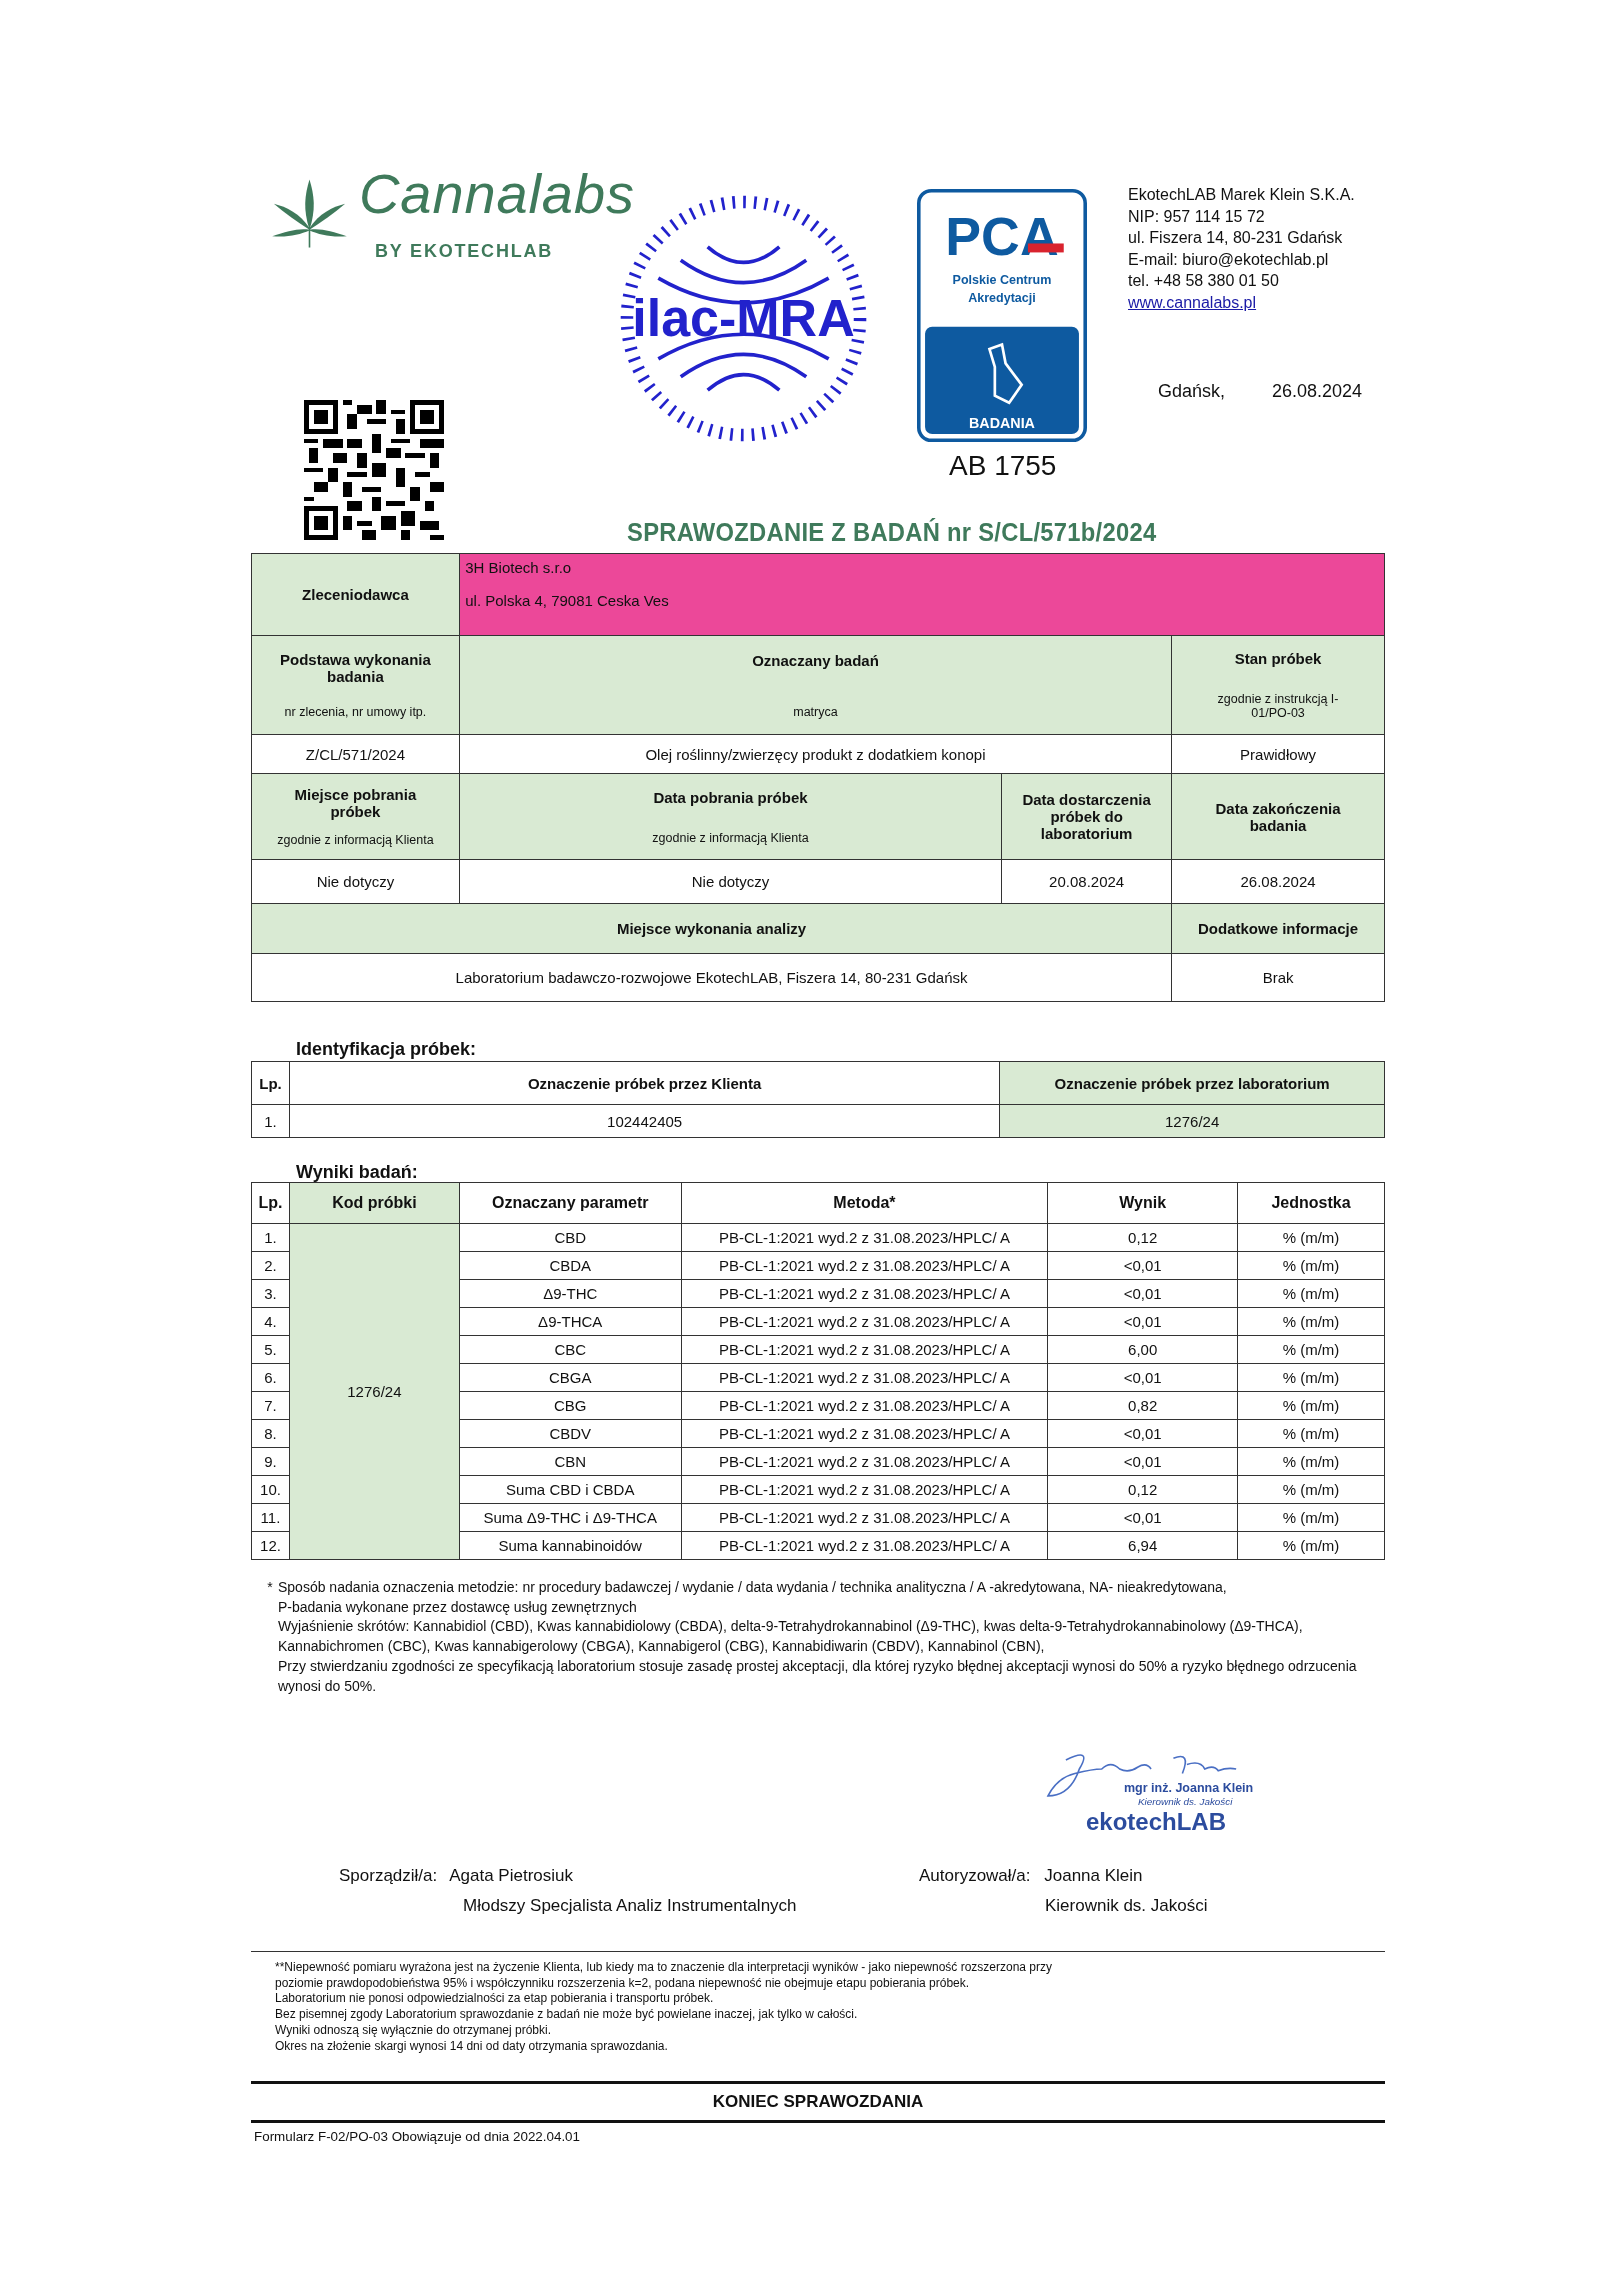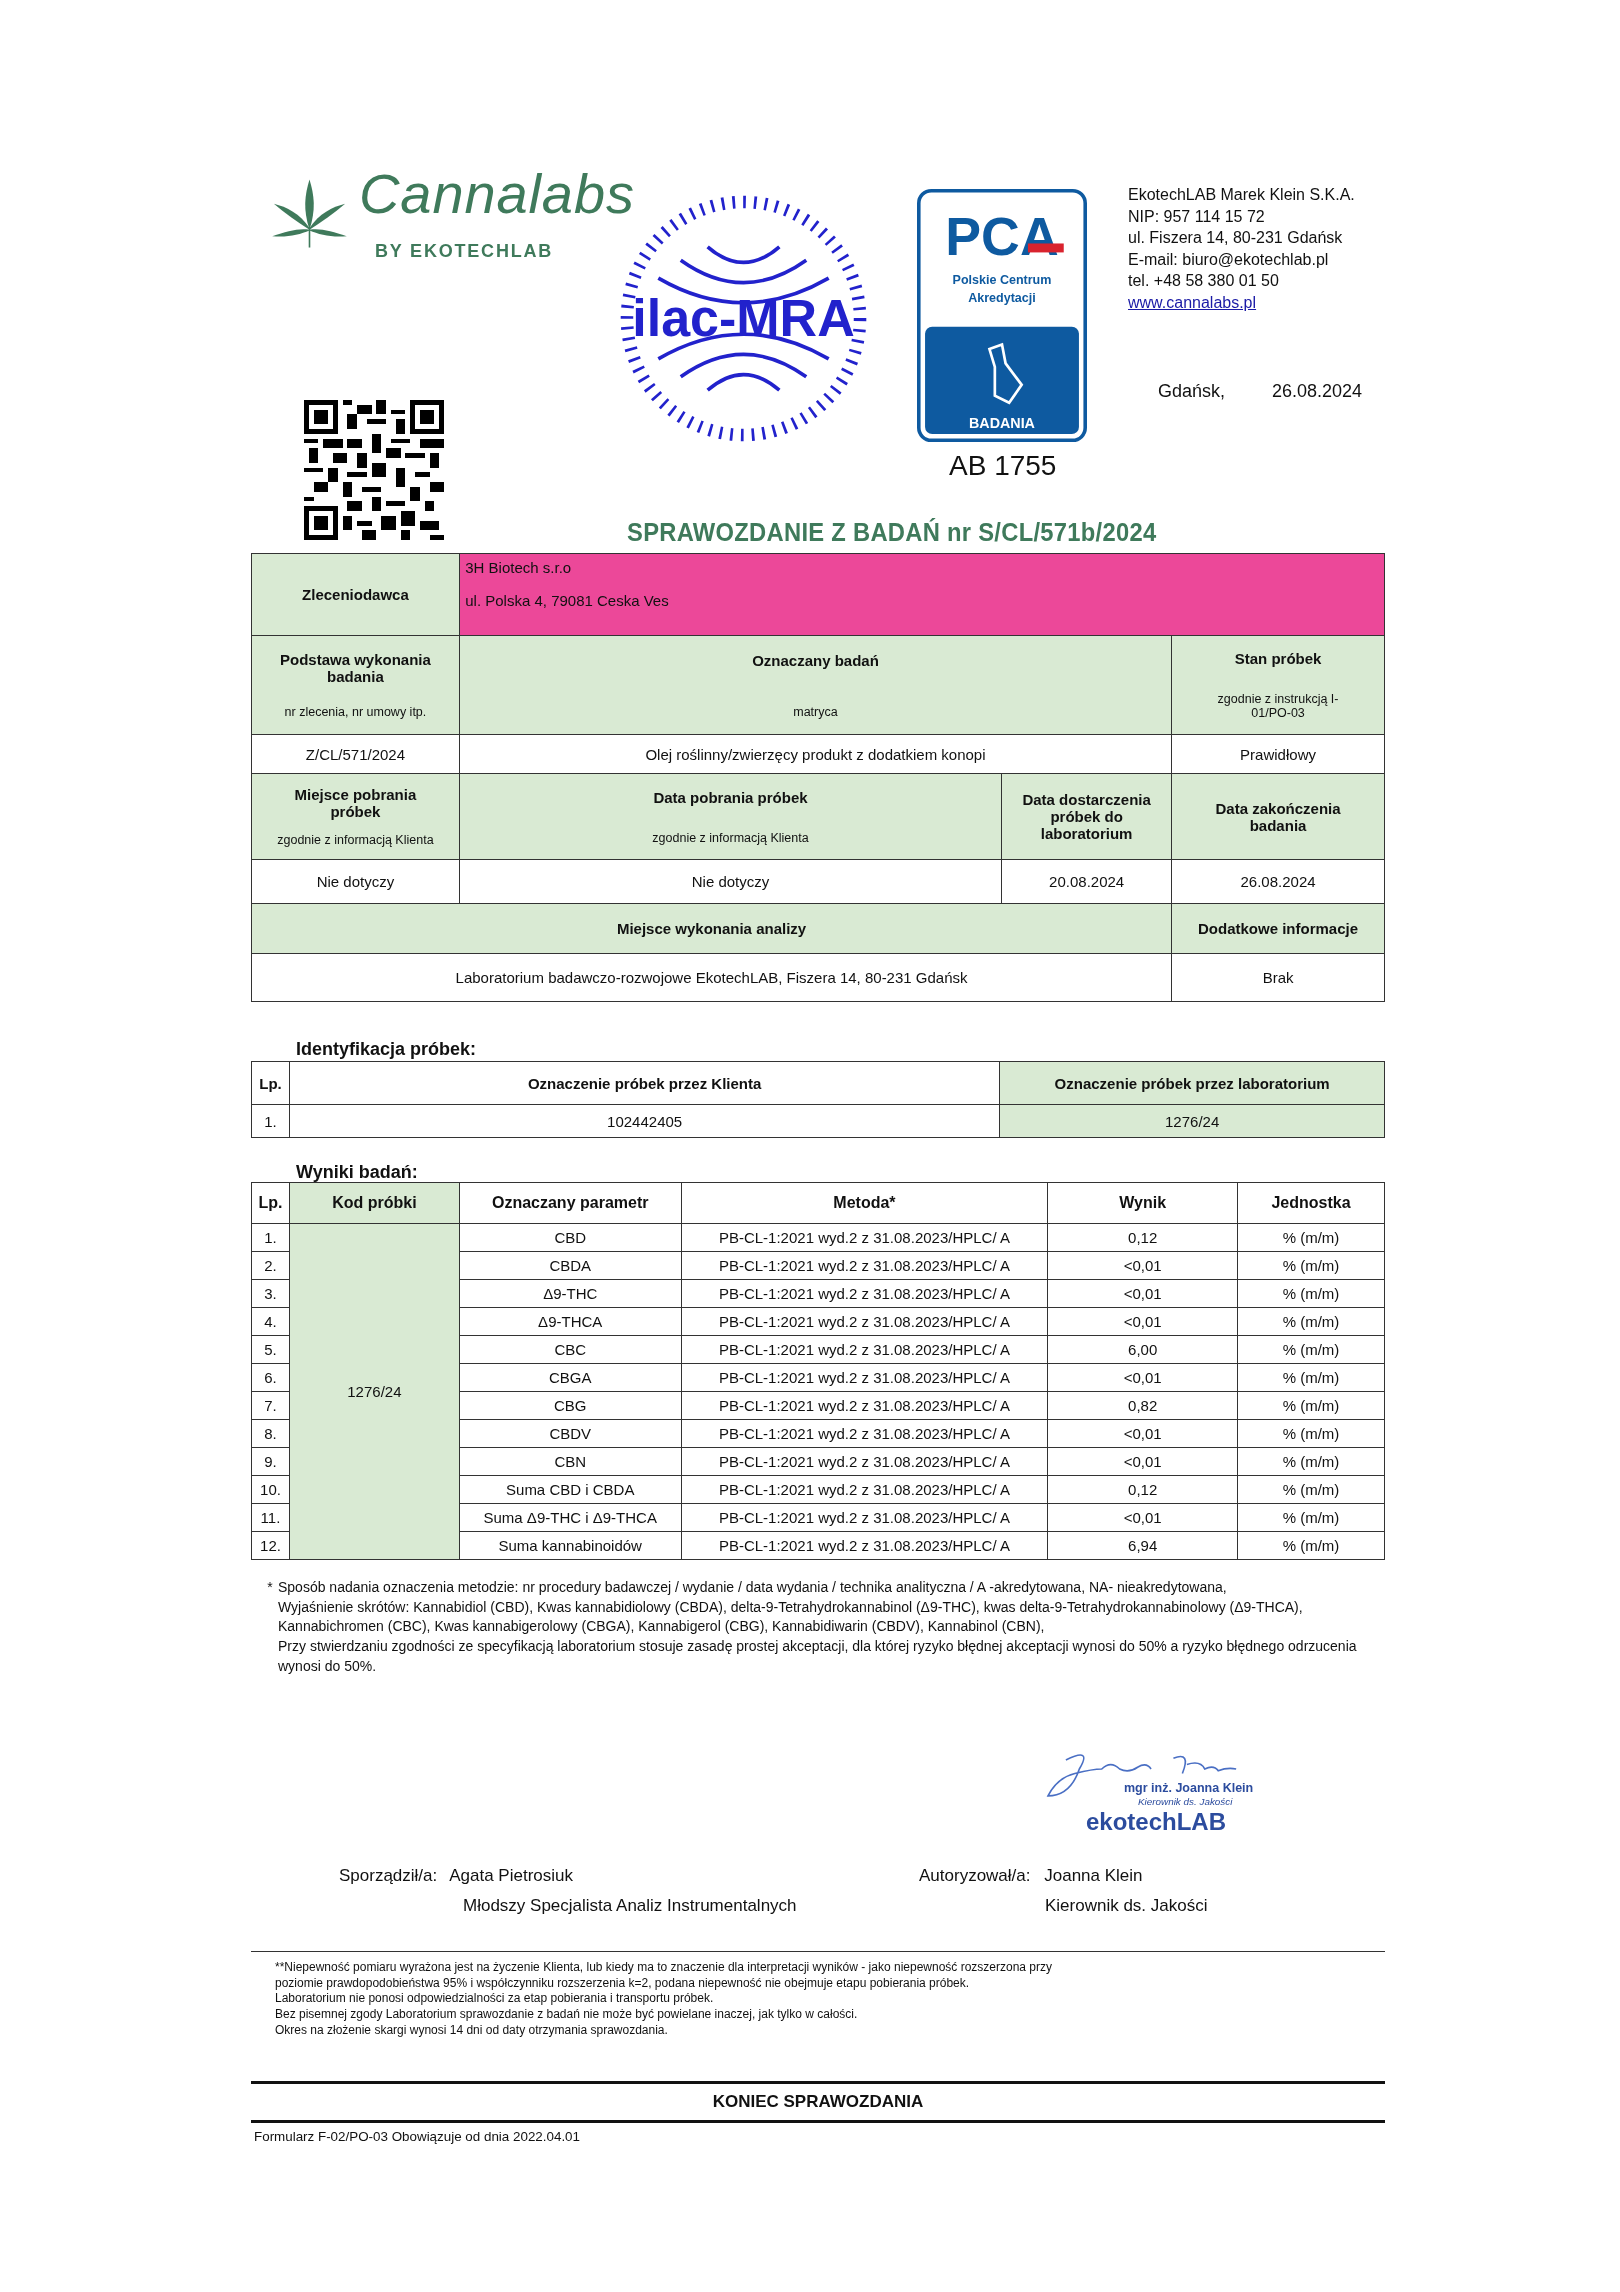--- a/index.html
+++ b/index.html
@@ -352,20 +352,21 @@
         <td>PB-CL-1:2021 wyd.2 z 31.08.2023/HPLC/  A</td>
         <td>6,94</td>
         <td>% (m/m)</td>
       </tr>
 </tbody>
   </table>
 
 <div class="abs notes">
   <span class="star">*</span>
   <div>Sposób nadania oznaczenia metodzie: nr procedury badawczej / wydanie / data wydania / technika analityczna / A -akredytowana, NA- nieakredytowana,</div>
+  <div>P-badania wykonane przez dostawcę usług zewnętrznych</div>
   <div>Wyjaśnienie skrótów: Kannabidiol (CBD), Kwas kannabidiolowy (CBDA), delta-9-Tetrahydrokannabinol (Δ9-THC), kwas delta-9-Tetrahydrokannabinolowy (Δ9-THCA), Kannabichromen (CBC), Kwas kannabigerolowy (CBGA), Kannabigerol (CBG), Kannabidiwarin (CBDV), Kannabinol (CBN),</div>
   <div>Przy stwierdzaniu zgodności ze specyfikacją laboratorium stosuje zasadę prostej akceptacji, dla której ryzyko błędnej akceptacji wynosi do 50% a ryzyko błędnego odrzucenia wynosi do 50%.</div>
 </div>
 
 <div class="abs sig">
   <svg width="233" height="63" viewBox="0 0 260 70" style="position:absolute;left:0;top:0;">
     <path d="M30 20 Q60 5 45 30 Q35 60 10 60 Q20 40 40 35 Q60 30 70 30 Q80 20 90 30 Q100 35 110 28 Q120 22 125 30" fill="none" stroke="#4a6fc4" stroke-width="1.8"></path>
     <path d="M150 18 Q170 10 160 35 M165 25 Q180 20 185 30 Q195 25 200 32 Q210 28 220 30" fill="none" stroke="#4a6fc4" stroke-width="1.8"></path>
   </svg>
   <div class="line1">mgr inż. Joanna Klein</div>
@@ -386,18 +387,19 @@
   <div class="row" style="left:706px;top:30px;">Kierownik ds. Jakości</div>
 </div>
 
 <div class="abs" style="left:251px;top:1951px;width:1134px;border-top:1.8px solid #333;"></div>
 
 <div class="abs disc">
   <div>**Niepewność pomiaru wyrażona jest na życzenie Klienta,  lub kiedy ma to znaczenie dla interpretacji wyników - jako niepewność rozszerzona przy</div>
   <div>poziomie prawdopodobieństwa 95% i współczynniku rozszerzenia k=2, podana niepewność nie obejmuje etapu pobierania próbek.</div>
   <div>Laboratorium nie ponosi odpowiedzialności za etap pobierania i transportu próbek.</div>
   <div>Bez pisemnej zgody Laboratorium sprawozdanie z badań nie może być powielane inaczej, jak tylko w całości.</div>
+  <div>Wyniki odnoszą się wyłącznie do otrzymanej próbki.</div>
   <div>Okres na złożenie skargi wynosi 14 dni od daty otrzymania sprawozdania.</div>
 </div>
 
 <div class="abs end-bar">KONIEC SPRAWOZDANIA</div>
 <div class="abs footer">Formularz F-02/PO-03 Obowiązuje od dnia 2022.04.01</div>
 
 
 </body></html>

